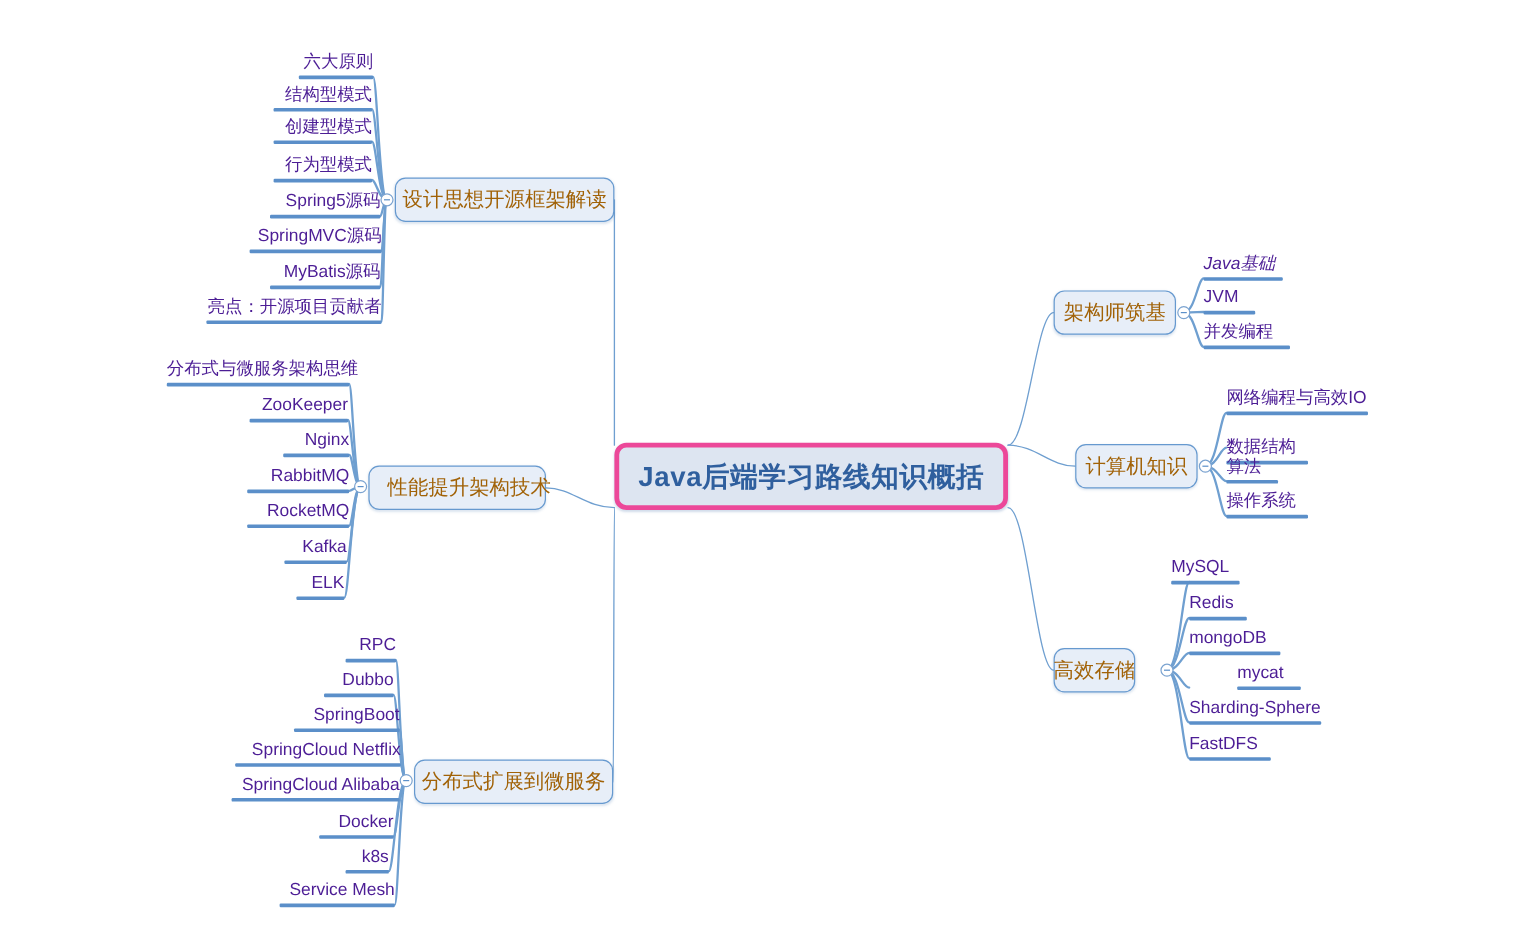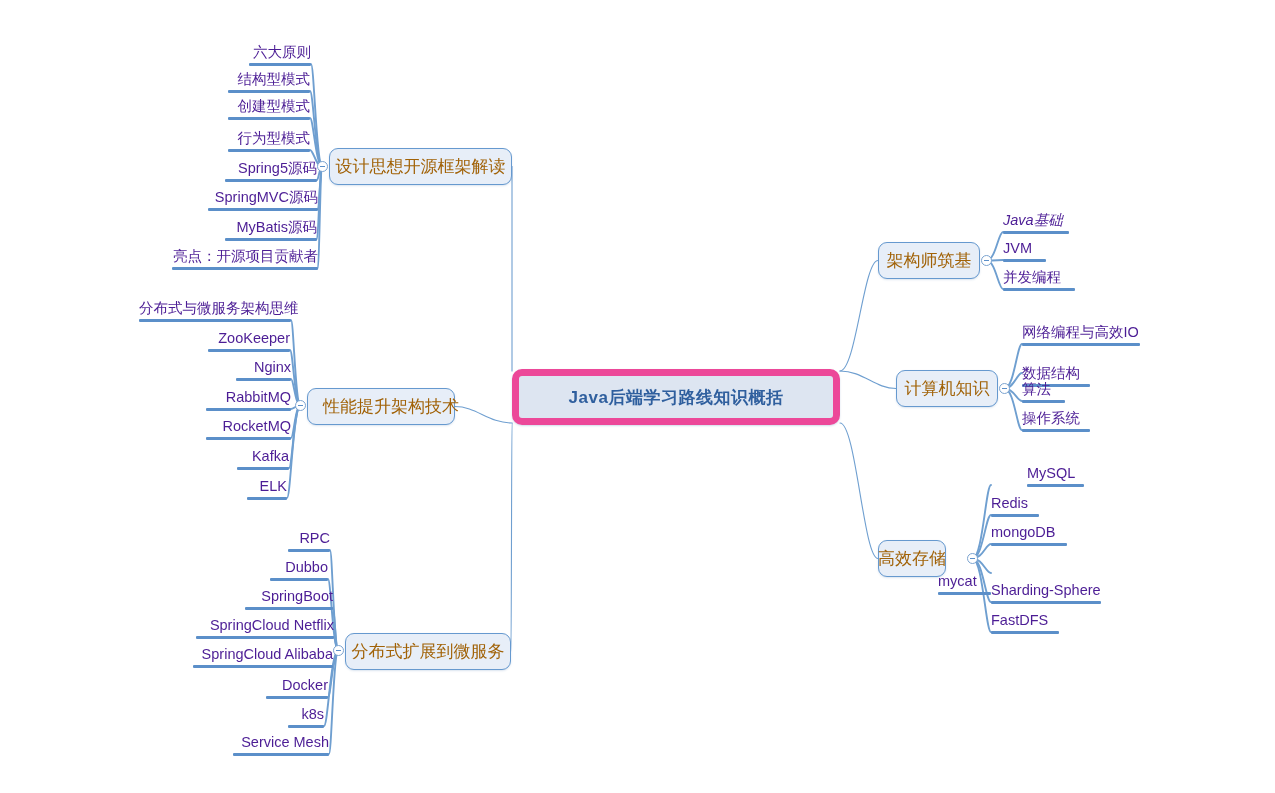--- a/index.html
+++ b/index.html
@@ -31,24 +31,24 @@
   .node {
     position: absolute;
     box-sizing: border-box;
     display: flex;
     align-items: center;
     justify-content: center;
     white-space: nowrap;
   }
   .central {
     background: #dde5f1;
-    border: 7px solid #ec4899;
+    border: 4px solid #ec4899;
     border-radius: 10px;
     color: #2f5f9e;
-    font-size: 17px;
+    font-size: 23px;
     font-weight: bold;
     letter-spacing: 0.5px;
     box-shadow: 0 1px 2px rgba(90,130,180,0.28);
   }
   .branch {
     background: #e7eef8;
     border: 1.6px solid #6699cf;
     border-radius: 9px;
     color: #a16207;
     font-size: 17px;
@@ -275,33 +275,33 @@
       <div class="leaf right" style="left: 1022px; top: 380px; width: 43px;">
         <span class="leaf-text">算法</span>
         <span class="leaf-rule"></span>
       </div>
       <div class="leaf right" style="left: 1022px; top: 409px; width: 68px;">
         <span class="leaf-text">操作系统</span>
         <span class="leaf-rule"></span>
       </div>
       <div class="node branch" style="left: 878px; top: 540px; width: 68px; height: 37px;">高效存储</div>
       <div class="toggle" style="left: 967px; top: 553px;"></div>
-      <div class="leaf right" style="left: 1027px; top: 464px; width: 57px;">
+      <div class="leaf right" style="left: 976px; top: 464px; width: 57px;">
         <span class="leaf-text">MySQL</span>
         <span class="leaf-rule"></span>
       </div>
       <div class="leaf right" style="left: 991px; top: 494px; width: 48px;">
         <span class="leaf-text">Redis</span>
         <span class="leaf-rule"></span>
       </div>
       <div class="leaf right" style="left: 991px; top: 523px; width: 76px;">
         <span class="leaf-text">mongoDB</span>
         <span class="leaf-rule"></span>
       </div>
-      <div class="leaf right" style="left: 938px; top: 552px; width: 53px; margin-top: 20px;">
+      <div class="leaf right" style="left: 1031px; top: 552px; width: 53px;">
         <span class="leaf-text">mycat</span>
         <span class="leaf-rule"></span>
       </div>
       <div class="leaf right" style="left: 991px; top: 581px; width: 110px;">
         <span class="leaf-text">Sharding-Sphere</span>
         <span class="leaf-rule"></span>
       </div>
       <div class="leaf right" style="left: 991px; top: 611px; width: 68px;">
         <span class="leaf-text">FastDFS</span>
         <span class="leaf-rule"></span>

